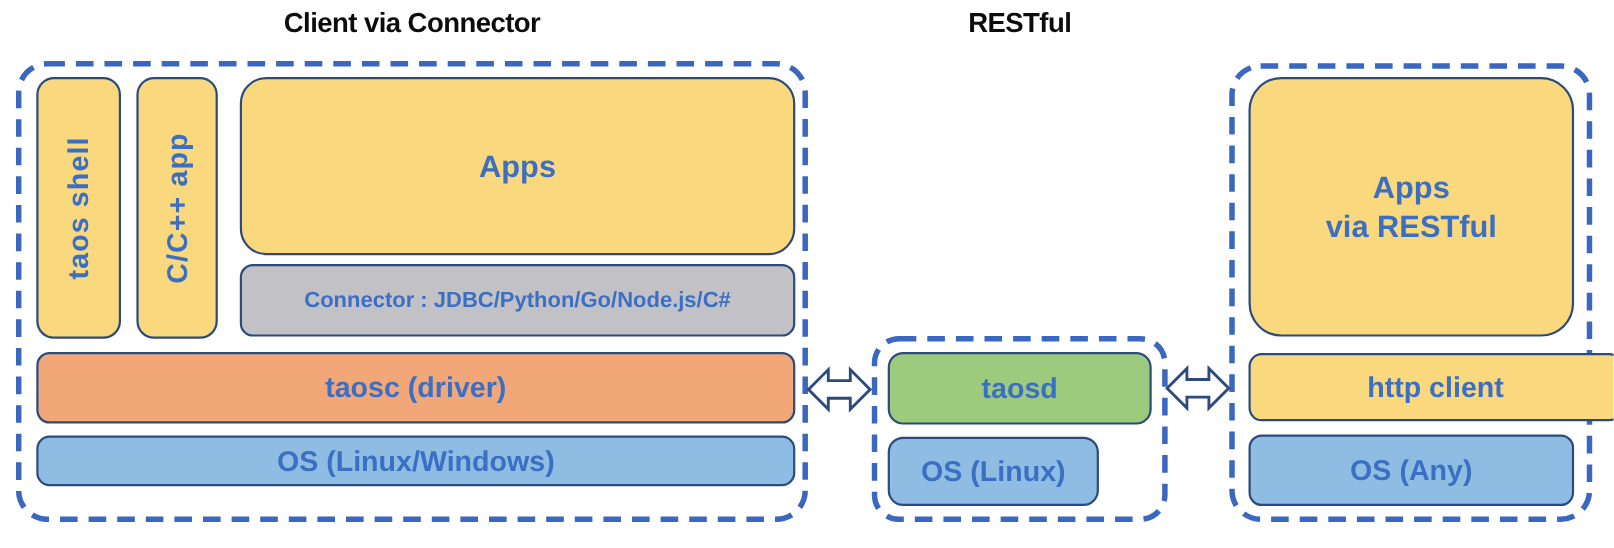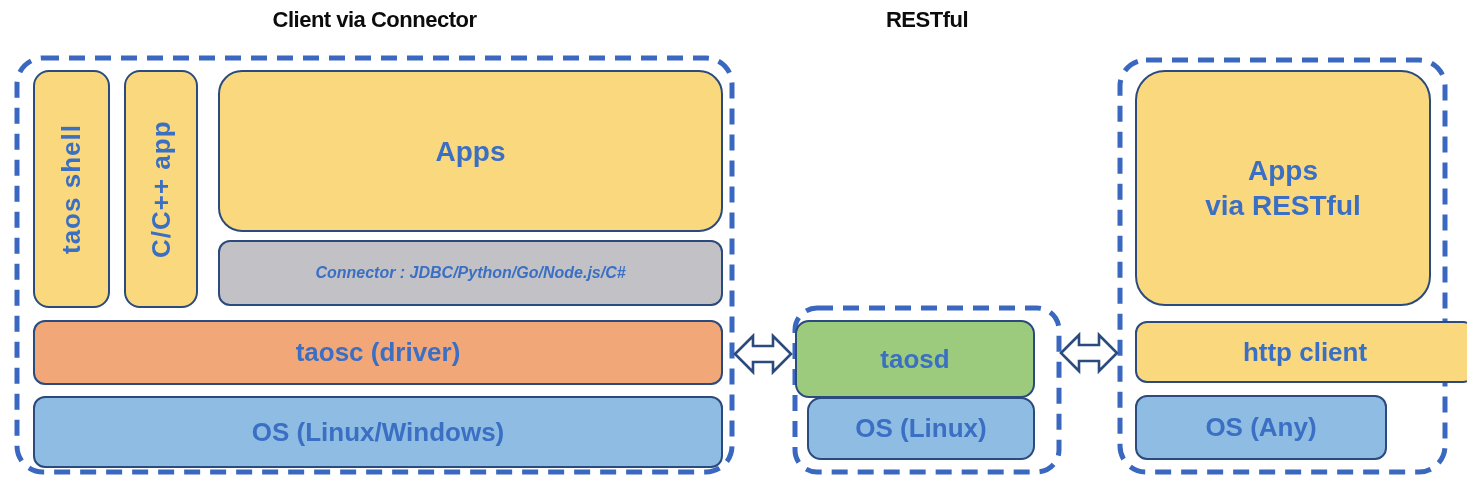--- a/index.html
+++ b/index.html
@@ -8,21 +8,21 @@
     width: 1467px;
     height: 498px;
     background: #ffffff;
     font-family: "Liberation Sans", sans-serif;
     overflow: hidden;
   }
   .sec-title {
     position: absolute;
     top: 7px;
     text-align: center;
-    font-size: 22px;
+    font-size: 25px;
     font-weight: bold;
     color: #0c0c0c;
     letter-spacing: -0.5px;
   }
   .group { position: absolute; }
   .dash-svg { position: absolute; left: 0; top: 0; }
   .box {
     position: absolute;
     border: 2.5px solid #2b4a7d;
     box-sizing: border-box;
@@ -44,59 +44,59 @@
   .vert {
     writing-mode: vertical-rl;
     transform: rotate(180deg);
     letter-spacing: 1px;
   }
   .r16 { border-radius: 16px; }
   .r12 { border-radius: 12px; }
   .r14 { border-radius: 14px; }
   .r24 { border-radius: 24px; }
   .r30 { border-radius: 30px; }
-  .connector-text { font-size: 16px; white-space: nowrap; font-style: italic; }
+  .connector-text { font-size: 20px; white-space: nowrap; }
   .arrow { position: absolute; }
 </style>
 </head>
 <body>
 
 <div class="canvas">
 
   <div class="sec-title" style="left:14px; width:721px;">Client via Connector</div>
   <div class="sec-title" style="left:792px; width:270px;">RESTful</div>
 
   <div class="group" style="left:14px; top:55px; width:721px; height:420px;">
     <svg class="dash-svg" width="721" height="420">
       <rect x="3" y="3" width="715" height="414" rx="26" fill="none" stroke="#3a67bf" stroke-width="5" stroke-dasharray="16 10"></rect>
     </svg>
     <div class="box yellow vert r16" style="left:19px; top:15px; width:77px; height:238px;">taos shell</div>
     <div class="box yellow vert r16" style="left:110px; top:15px; width:74px; height:238px;">C/C++ app</div>
     <div class="box yellow r24" style="left:204px; top:15px; width:505px; height:162px; font-size:28px;">Apps</div>
     <div class="box gray r12 connector-text" style="left:204px; top:185px; width:505px; height:66px;">Connector : JDBC/Python/Go/Node.js/C#</div>
     <div class="box orange r12" style="left:19px; top:265px; width:690px; height:65px;">taosc (driver)</div>
-    <div class="box blue r12" style="left:19px; top:341px; width:690px; height:72px;">OS (Linux/Windows)</div>
+    <div class="box blue r12" style="left:19px; top:341px; width:690px; height:46px;">OS (Linux/Windows)</div>
   </div>
 
   <div class="group" style="left:792px; top:305px; width:270px; height:170px;">
     <svg class="dash-svg" width="270" height="170">
       <rect x="3" y="3" width="264" height="164" rx="22" fill="none" stroke="#3a67bf" stroke-width="5" stroke-dasharray="16 10"></rect>
     </svg>
-    <div class="box green r14" style="left:3px; top:15px; width:240px; height:78px;">taosd</div>
-    <div class="box blue r14" style="left:15px; top:92px; width:228px; height:63px;">OS (Linux)</div>
+    <div class="box green r14" style="left:15px; top:15px; width:240px; height:66px;">taosd</div>
+    <div class="box blue r14" style="left:15px; top:92px; width:192px; height:63px;">OS (Linux)</div>
   </div>
 
   <div class="group" style="left:1117px; top:57px; width:331px; height:418px;">
     <svg class="dash-svg" width="331" height="418">
       <rect x="3" y="3" width="325" height="412" rx="26" fill="none" stroke="#3a67bf" stroke-width="5" stroke-dasharray="16 10"></rect>
     </svg>
     <div class="box yellow r30" style="left:18px; top:13px; width:296px; height:236px; font-size:28px;">Apps
 via RESTful</div>
     <div class="box yellow r12" style="left:18px; top:264px; width:340px; height:62px;">http client</div>
-    <div class="box blue r12" style="left:18px; top:338px; width:252px; height:65px;">OS (Any)</div>
+    <div class="box blue r12" style="left:18px; top:338px; width:296px; height:65px;">OS (Any)</div>
   </div>
 
   <svg class="arrow" style="left:733px; top:330px;" width="60" height="48" viewBox="0 0 60 48">
     <path d="M2 24 L20 6 L20 16 L40 16 L40 6 L58 24 L40 42 L40 32 L20 32 L20 42 Z" fill="#ffffff" stroke="#2b4a7d" stroke-width="2.6" stroke-linejoin="miter"></path>
   </svg>
   <svg class="arrow" style="left:1059px; top:329px;" width="60" height="48" viewBox="0 0 60 48">
     <path d="M2 24 L20 6 L20 16 L40 16 L40 6 L58 24 L40 42 L40 32 L20 32 L20 42 Z" fill="#ffffff" stroke="#2b4a7d" stroke-width="2.6" stroke-linejoin="miter"></path>
   </svg>
 
 </div>

